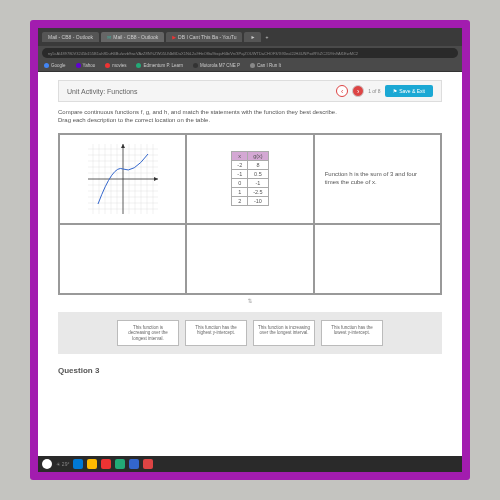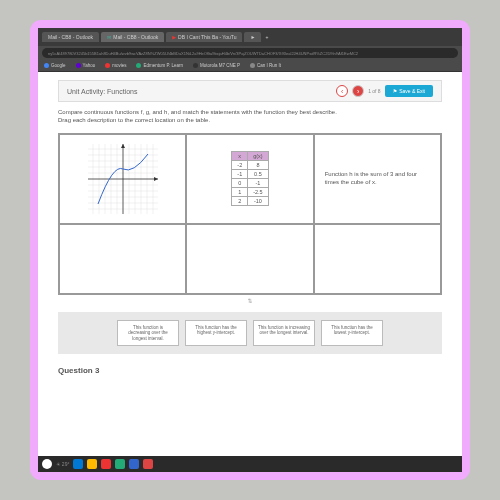--- a/index.html
+++ b/index.html
@@ -1,17 +1,17 @@
 <!DOCTYPE html>
 <html><head>
 <meta charset="utf-8">
 <style>
 *{margin:0;padding:0;box-sizing:border-box;font-family:Arial,sans-serif}
 body{width:500px;height:500px;background:#c4c4c0;overflow:hidden;position:relative;font-size:7px}
-.monitor-bezel{position:absolute;top:20px;left:30px;right:30px;bottom:20px;background:#f0abfc;border-radius:11px;padding:8px}
+.monitor-bezel{position:absolute;top:20px;left:30px;right:30px;bottom:20px;background:#a21caf;border-radius:3px;padding:8px}
 .screen{width:100%;height:100%;background:#e8e8e8;overflow:hidden;position:relative}
 .browser-bar{height:18px;background:#3a3a3a;display:flex;align-items:center;padding:0 4px;gap:2px}
 .tab{background:#555;color:#ccc;padding:2px 6px;font-size:5px;border-radius:2px 2px 0 0;display:flex;align-items:center;gap:2px}
 .tab.active{background:#666}
 .url-bar{height:14px;background:#4a4a4a;display:flex;align-items:center;padding:0 4px}
 .url-input{flex:1;background:#2a2a2a;border-radius:7px;height:10px;color:#888;font-size:4px;padding:0 6px;display:flex;align-items:center}
 .bookmarks{height:12px;background:#4a4a4a;display:flex;align-items:center;padding:0 6px;gap:10px;border-bottom:1px solid #333}
 .bm{color:#ccc;font-size:4.5px;display:flex;align-items:center;gap:2px}
 .bm-icon{width:5px;height:5px;border-radius:50%}
 .content{background:#fff;height:calc(100% - 44px);padding:8px 20px;overflow:hidden}

